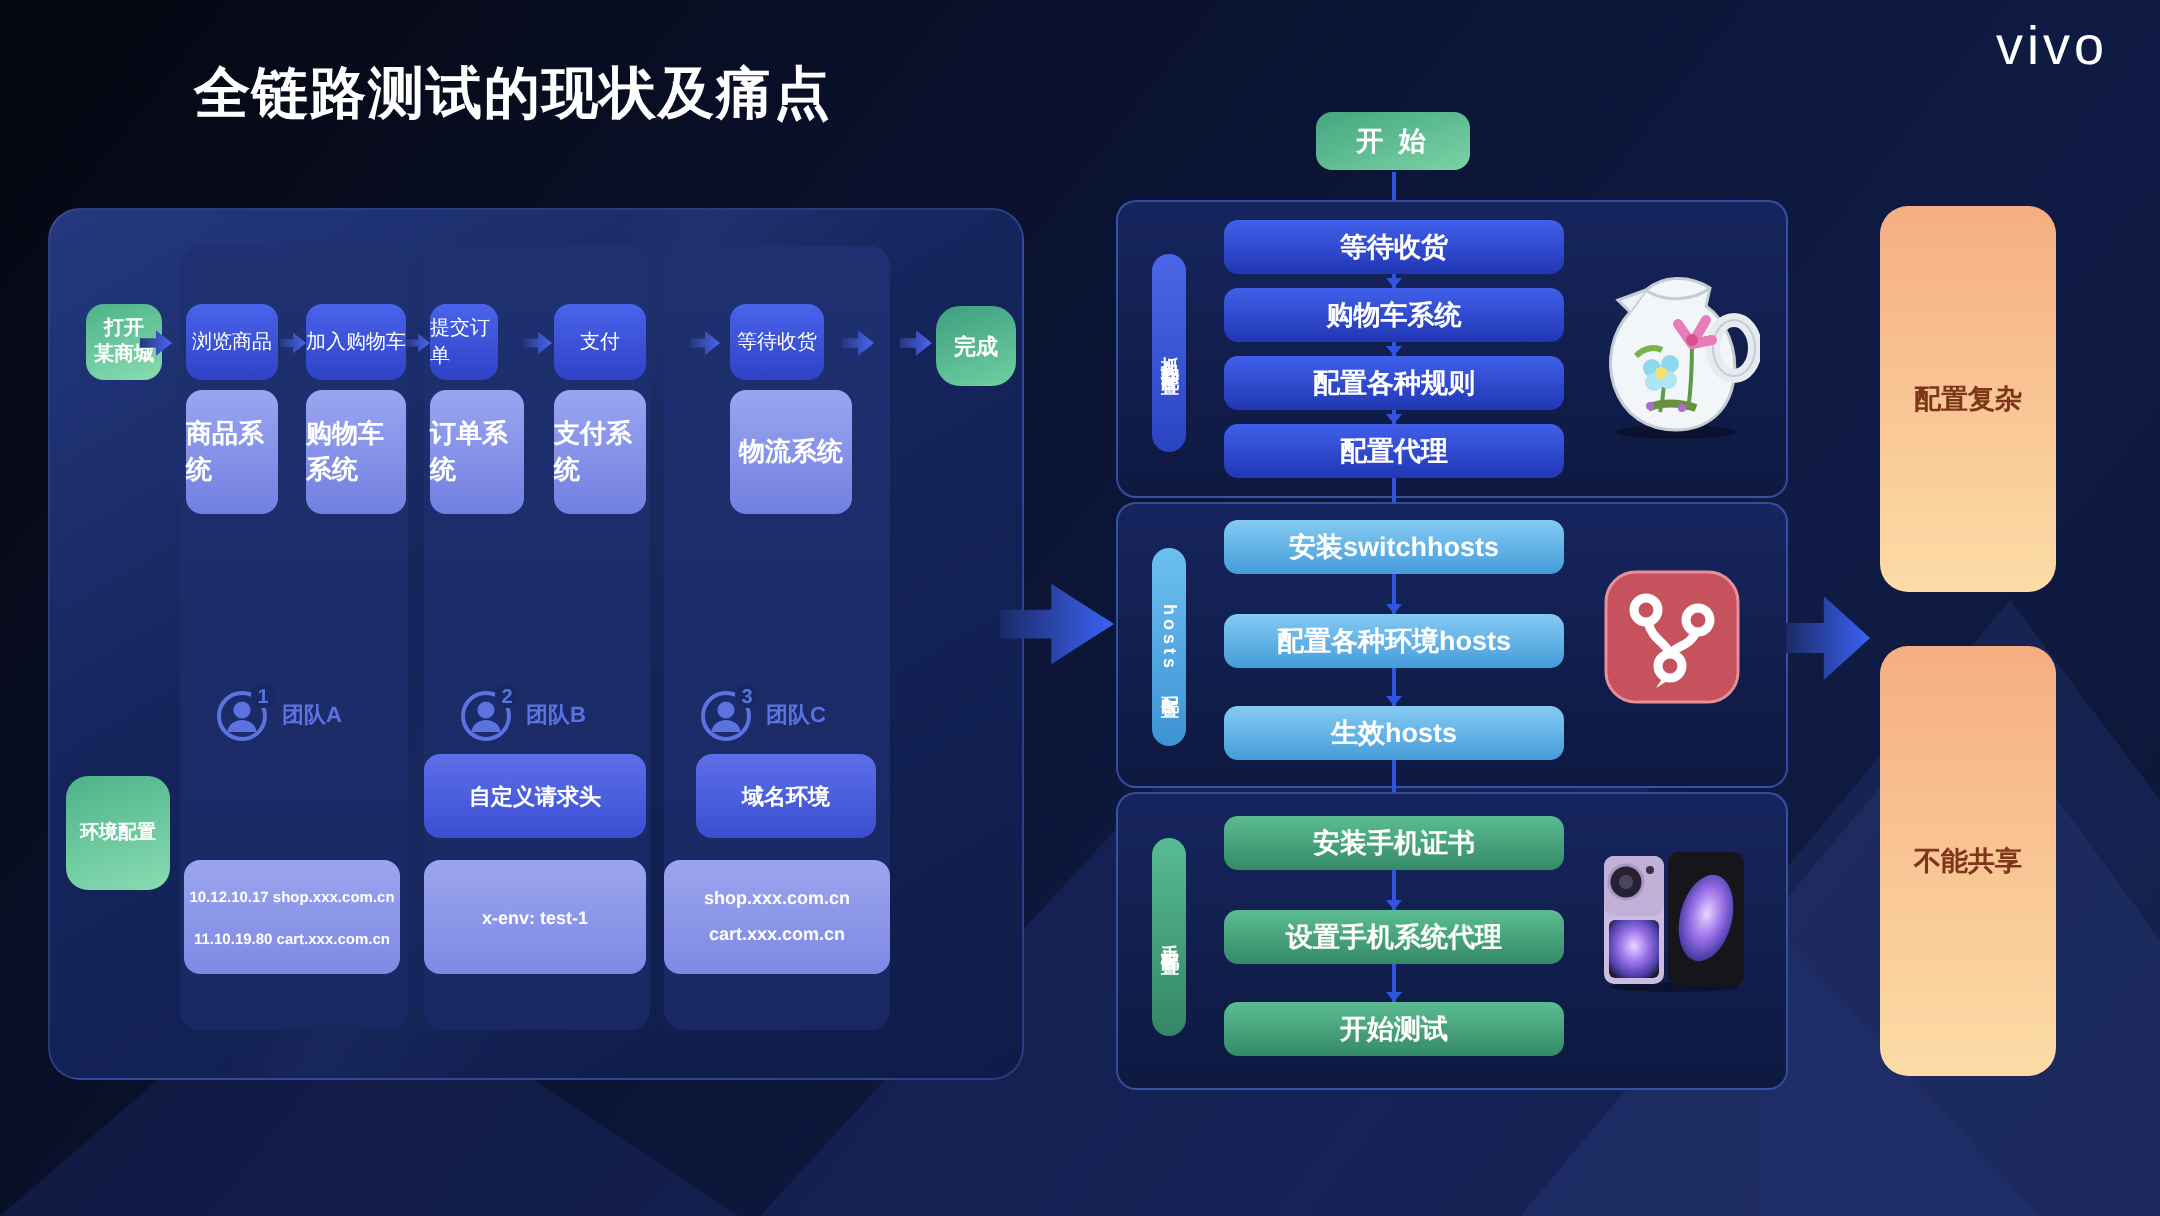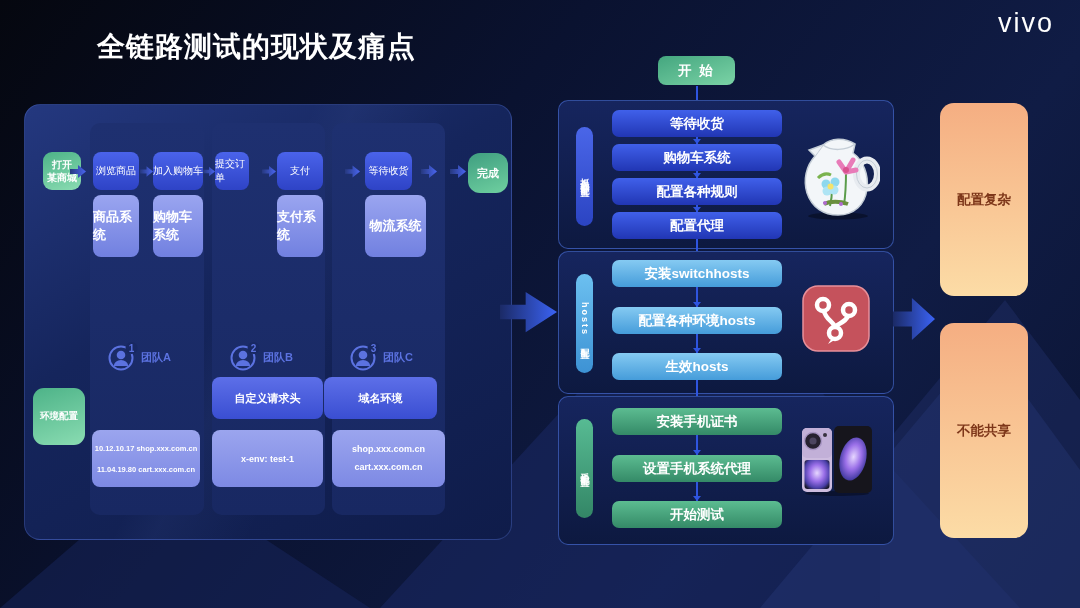--- a/index.html
+++ b/index.html
@@ -109,20 +109,21 @@
 
   <div class="fbox" style="left:93px;width:46px">浏览商品</div>
   <div class="fbox" style="left:153px;width:50px">加入购物车</div>
   <div class="fbox" style="left:215px;width:34px">提交订单</div>
   <div class="fbox" style="left:277px;width:46px">支付</div>
   <div class="fbox" style="left:365px;width:47px">等待收货</div>
   <div class="greenbox done">完成</div>
 
   <div class="sbox" style="left:93px;width:46px">商品系统</div>
   <div class="sbox" style="left:153px;width:50px">购物车系统</div>
+  <div class="sbox" style="left:215px;width:47px">订单系统</div>
   <div class="sbox" style="left:277px;width:46px">支付系统</div>
   <div class="sbox" style="left:365px;width:61px">物流系统</div>
 
   <svg class="harrow" style="left:70px" width="16" height="15" viewBox="0 0 20 16">
       <polygon points="0,5 10,5 10,0 20,8 10,16 10,11 0,11" fill="url(#ag)"></polygon>
     </svg>
   <svg class="harrow" style="left:140px" width="13" height="15" viewBox="0 0 20 16">
       <polygon points="0,5 10,5 10,0 20,8 10,16 10,11 0,11" fill="url(#ag)"></polygon>
     </svg>
   <svg class="harrow" style="left:203px" width="12" height="15" viewBox="0 0 20 16">
@@ -168,25 +169,25 @@
       <circle cx="13" cy="13" r="4.3" fill="#5b72e0"></circle>
       <path d="M5.8,24 a7.2,6 0 0 1 14.4,0 Z" fill="#5b72e0"></path>
       <text x="23.5" y="9.5" font-size="10" font-weight="bold" fill="#5b72e0" text-anchor="middle">3</text>
     </svg>
     <span class="tname">团队C</span>
   </div>
 
   <div class="greenbox env">环境配置</div>
 
   <div class="cbox" style="left:212px;width:111px">自定义请求头</div>
-  <div class="cbox" style="left:324px;width:113px">域名环境</div>
+  <div class="cbox" style="left:348px;width:90px">域名环境</div>
 
   <div class="dbox" style="left:92px;width:108px;font-size:7.5px;line-height:2.8">
     <span>10.12.10.17  shop.xxx.com.cn</span>
-    <span>11.04.19.80  cart.xxx.com.cn</span>
+    <span>11.10.19.80  cart.xxx.com.cn</span>
   </div>
   <div class="dbox" style="left:212px;width:111px;font-size:9px">
     <span>x-env: test-1</span>
   </div>
   <div class="dbox" style="left:332px;width:113px;font-size:9px;line-height:1.9">
     <span>shop.xxx.com.cn</span>
     <span>cart.xxx.com.cn</span>
   </div>
 
   <svg class="art" style="left:500px;top:289px" width="57" height="46" viewBox="0 0 20 16" preserveAspectRatio="none">

